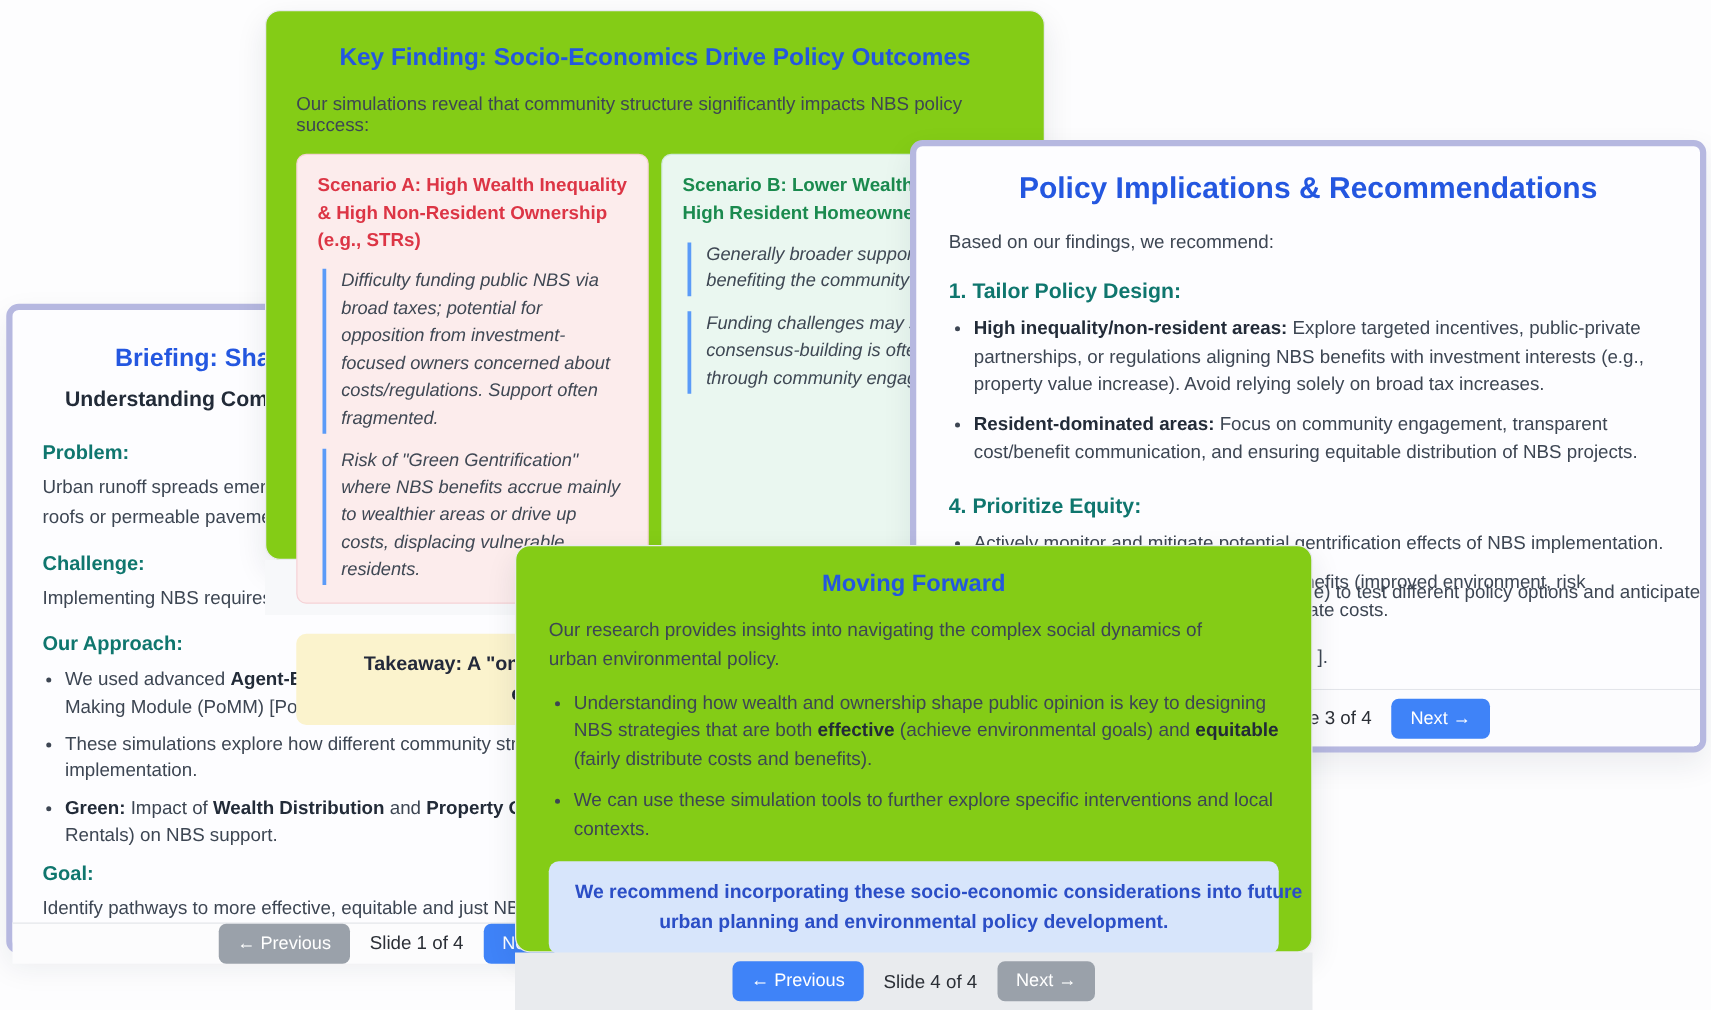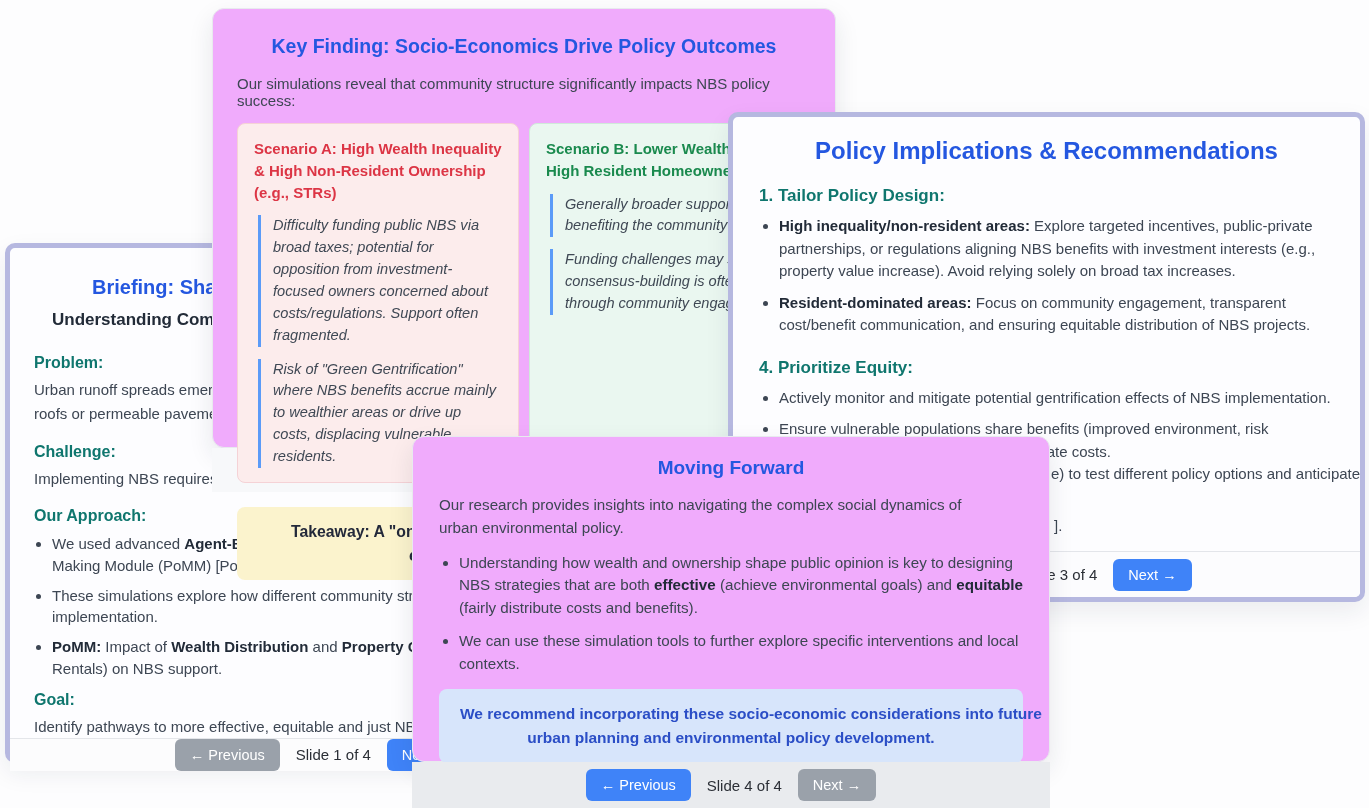--- a/index.html
+++ b/index.html
@@ -6,21 +6,21 @@
   html,body { width:1369px; height:808px; }
   body {
     position:relative; overflow:hidden;
     background:#fdfdfe;
     font-family:"Liberation Sans", sans-serif;
     color:#3d4653;
   }
   .slide { position:absolute; }
 
   
-  .whitecard { background:#f0abfc; border:1px solid #e8eaee; border-radius:12px;
+  .whitecard { background:#84cc16; border:1px solid #e8eaee; border-radius:12px;
                box-shadow:0 10px 24px rgba(30,35,60,.10); }
   .lavcard   { background:#fdfdff; border:5px solid #b6b8e0; border-radius:10px;
                box-shadow:0 10px 24px rgba(30,35,60,.08); }
   .cardtitle { text-align:center; font-weight:bold; color:#2457e0; }
   .sechead   { font-weight:bold; color:#0f766e; }
   .nowrap    { white-space:nowrap; }
   .footerbar { display:flex; align-items:center; justify-content:center; gap:16px;
                font-size:15px; color:#2b2f36; }
   .btn { display:inline-block; border:none; border-radius:6px; padding:8px 15px;
          font-size:14.5px; color:#ffffff; font-family:inherit; cursor:pointer; white-space:nowrap; }
@@ -104,21 +104,21 @@
     <ul>
       <li>
         <div class="nowrap"><span>We used advanced </span><b>Agent-Based Modeling (ABM)</b><span> simulations, potentia</span></div>
         <div class="nowrap">Making Module (PoMM) [PoMM User's Manual - d4rpomm.ufuture.eu].</div>
       </li>
       <li>
         <div class="nowrap">These simulations explore how different community structures affect po</div>
         <div class="nowrap">implementation.</div>
       </li>
       <li>
-        <div class="nowrap"><b>PoMM:</b><span> Impact of </span><b>Wealth Distribution</b><span> and </span><b>Property Ownership</b><span> (Resider</span></div>
+        <div class="nowrap"><b>Green:</b><span> Impact of </span><b>Wealth Distribution</b><span> and </span><b>Property Ownership</b><span> (Resider</span></div>
         <div class="nowrap">Rentals) on NBS support.</div>
       </li>
     </ul>
 
     <div class="sechead" style="margin-top:12px">Goal:</div>
     <p class="body nowrap">Identify pathways to more effective, equitable and just NBS environmen</p>
   </div>
   <div class="footerbar">
     <button class="btn gray">← Previous</button>
     <span class="slidelabel">Slide 1 of 4</span>
@@ -156,20 +156,21 @@
       <div class="l1 nowrap">Takeaway: A "one-size-fits-all" NBS policy is unlikely to succeed. So</div>
       <div class="l2 nowrap">economic context is critical.</div>
     </div>
   </div>
   <div class="strip"></div>
 </div>
 
 <div id="s3" class="slide lavcard">
   <div class="inner">
     <div class="cardtitle">Policy Implications &amp; Recommendations</div>
+    <div class="intro">Based on our findings, we recommend:</div>
 
     <div class="sechead">1. Tailor Policy Design:</div>
     <ul>
       <li><b>High inequality/non-resident areas:</b><span> Explore targeted incentives, public-private partnerships, or regulations aligning NBS benefits with investment interests (e.g., property value increase). Avoid relying solely on broad tax increases.</span></li>
       <li><b>Resident-dominated areas:</b><span> Focus on community engagement, transparent cost/benefit communication, and ensuring equitable distribution of NBS projects.</span></li>
     </ul>
 
     <div class="sechead">4. Prioritize Equity:</div>
     <ul>
       <li>Actively monitor and mitigate potential gentrification effects of NBS implementation.</li>

